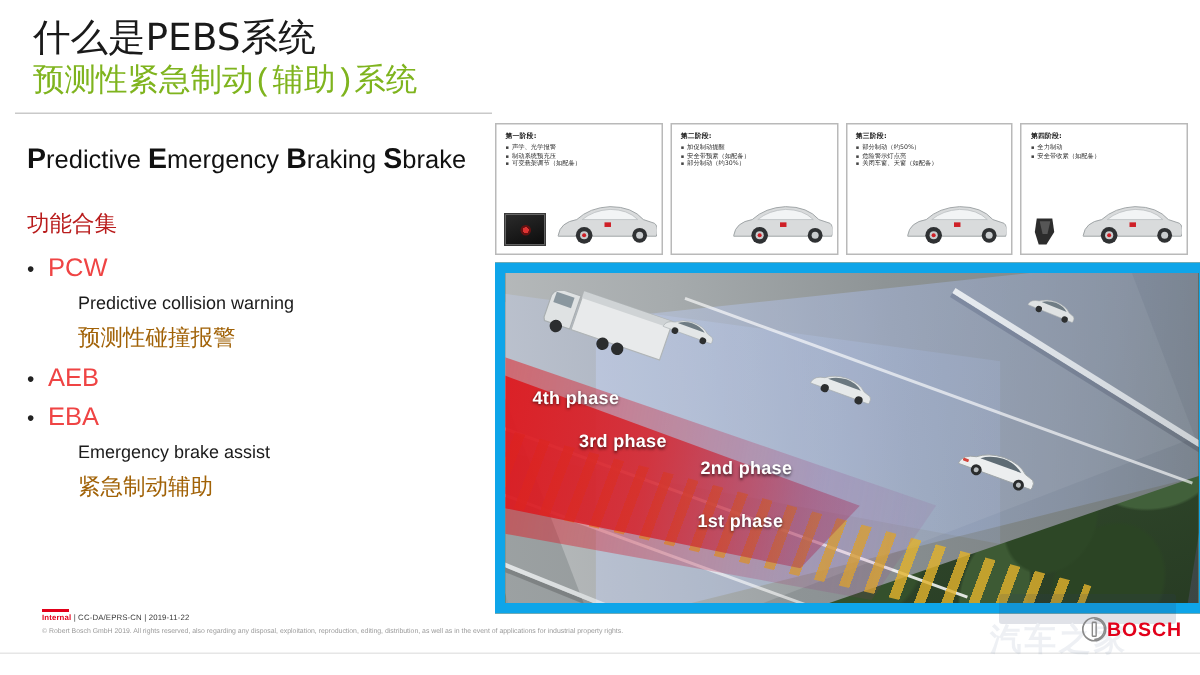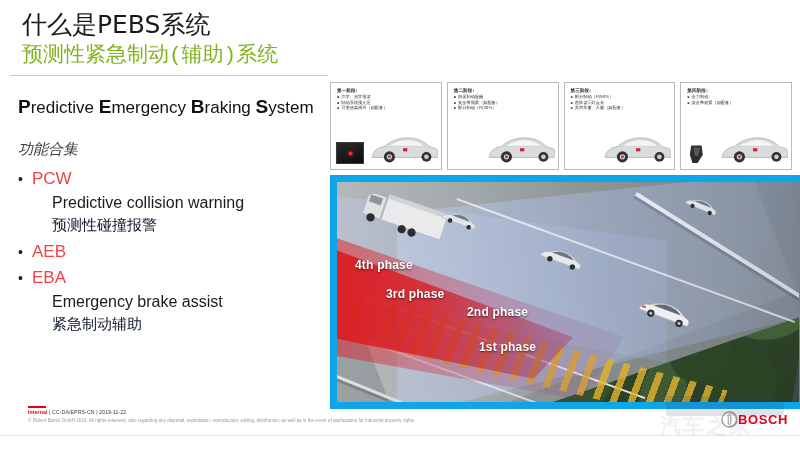--- a/index.html
+++ b/index.html
@@ -33,36 +33,35 @@
   
   .eng-head{
     position:absolute;left:18px;top:96px;
     font-size:17px;color:#111;white-space:nowrap;font-weight:400;
   }
   .eng-head b{font-weight:700;font-size:19px;}
 
   
   .body-col{position:absolute;left:18px;top:140px;width:300px;}
   .feat-title{
-    font-size:15px;color:#404040;margin-bottom:9px;
+    font-size:15px;color:#b91c1c;margin-bottom:9px;
     font-family:"DejaVu Sans","Liberation Sans",sans-serif;
-    font-style:italic;
   }
   .bullet-row{display:flex;align-items:baseline;margin-top:4px;}
   .bullet-dot{
     width:14px;flex:0 0 14px;font-size:14px;color:#222;line-height:22px;
     text-align:left;
   }
   .bullet-label{font-size:17px;color:#ef4444;line-height:22px;}
   .sub-en{
-    font-size:16px;color:#1b1b1b;margin-left:34px;line-height:23px;
+    font-size:12px;color:#1b1b1b;margin-left:34px;line-height:23px;
     margin-top:1px;
   }
   .sub-cn{
-    font-size:15px;color:#0f172a;margin-left:34px;line-height:23px;
+    font-size:15px;color:#a16207;margin-left:34px;line-height:23px;
     font-family:"DejaVu Sans","Liberation Sans",sans-serif;
   }
 
   
   .cards{
     position:absolute;left:330px;top:82px;width:462px;height:88px;
     display:flex;gap:5px;
   }
   .card{
     flex:1 1 0;background:#fff;border:1px solid #b9b9b9;
@@ -191,21 +190,21 @@
   .car4{left:336px;top:10px;transform:rotate(22deg) scale(.62);}
   
   .plabel{
     position:absolute;color:#fff;font-weight:700;font-size:12px;
     text-shadow:0 1px 2px rgba(0,0,0,.65);white-space:nowrap;
     letter-spacing:.2px;
   }
   .p4{left:18px;top:76px;}
   .p3{left:49px;top:105px;}
   .p2{left:86px;top:123px;margin-left:44px;}
-  .p1{left:142px;top:158px;}
+  .p1{left:128px;top:158px;}
 
   
   .foot-rule{
     position:absolute;left:28px;top:406px;width:18px;height:2px;background:#e2001a;
   }
   .foot-line1{
     position:absolute;left:28px;top:409px;font-size:5.2px;color:#3a3a3a;
     white-space:nowrap;letter-spacing:.1px;
   }
   .foot-line1 .internal{color:#e2001a;font-weight:700;}
@@ -243,21 +242,21 @@
 </head>
 <body>
 
 <div class="slide">
 
   <div class="title-cn">什么是PEBS系统</div>
   <div class="subtitle-cn">预测性紧急制动(辅助)系统</div>
   <div class="subtitle-rule"></div>
 
   <div class="eng-head">
-    <b>P</b><span>redictive </span><b>E</b><span>mergency </span><b>B</b><span>raking </span><b>S</b><span>ystem</span>
+    <b>P</b><span>redictive </span><b>E</b><span>mergency </span><b>B</b><span>raking </span><b>S</b><span>brake</span>
   </div>
 
   <div class="body-col">
     <div class="feat-title">功能合集</div>
 
     <div>
       <div class="bullet-row">
         <span class="bullet-dot">•</span>
         <span class="bullet-label">PCW</span>
       </div>

